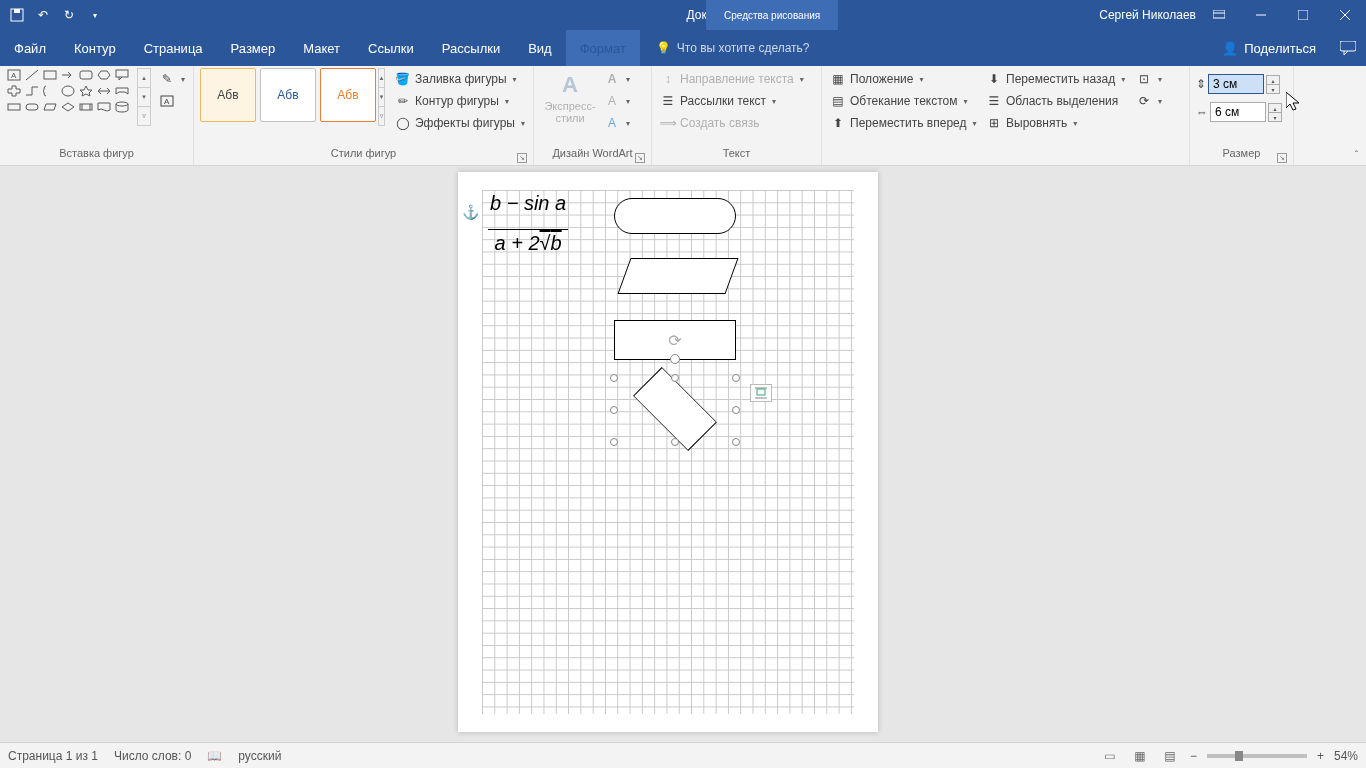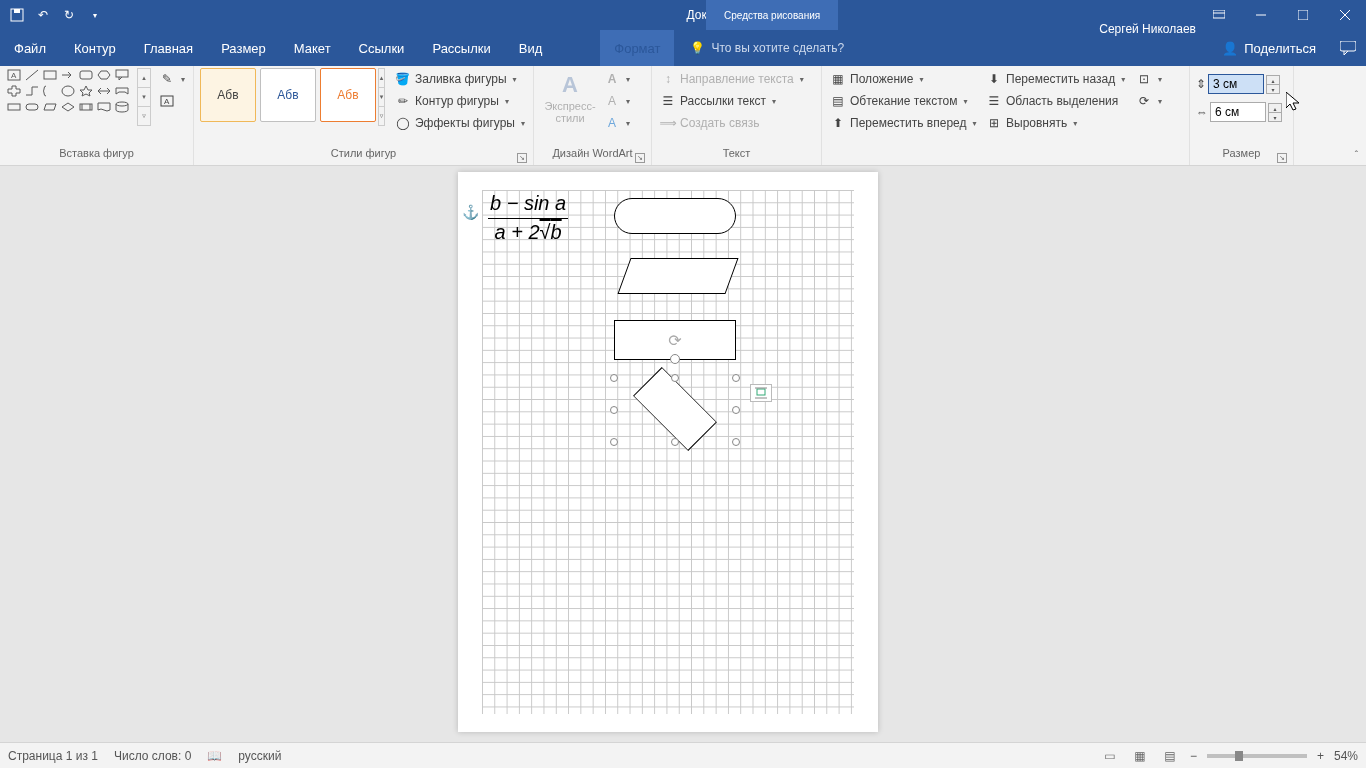--- a/index.html
+++ b/index.html
@@ -4,31 +4,31 @@
 <style>
 * { margin:0; padding:0; box-sizing:border-box; font-family:"Segoe UI",Arial,sans-serif; }
 body { width:1366px; height:768px; overflow:hidden; background:#e6e6e6; font-size:12px; color:#444; }
 
 
 .titlebar { height:30px; background:#2b579a; display:flex; align-items:center; color:#fff; }
 .qat { display:flex; align-items:center; padding-left:6px; gap:4px; }
 .qat-btn { width:22px; height:22px; display:flex; align-items:center; justify-content:center; color:#fff; font-size:12px; }
 .title-center { flex:1; text-align:center; font-size:12px; }
 .title-context { position:absolute; left:706px; top:0; height:30px; background:#3e6db5; padding:0 18px; display:flex; align-items:center; color:#fff; font-size:10px; }
-.title-user { position:absolute; right:170px; top:14px; height:30px; display:flex; align-items:center; color:#fff; font-size:12px; }
+.title-user { position:absolute; right:170px; top:0; height:30px; display:flex; align-items:center; color:#fff; font-size:12px; }
 .win-controls { position:absolute; right:0; top:0; display:flex; }
 .win-btn { width:42px; height:30px; display:flex; align-items:center; justify-content:center; color:#fff; font-size:11px; }
 .win-btn svg { stroke:#fff; }
 
 
 .tabstrip { height:36px; background:#2b579a; display:flex; align-items:stretch; }
 .tab { padding:0 14px; display:flex; align-items:center; color:#fff; font-size:13px; cursor:pointer; }
 .tab.file { background:#2b579a; }
 .tab.active { background:#f3f3f3; color:#2b579a; }
-.tab.context { background:#3e6db5;margin-left:44px; }
+.tab.context { background:#3e6db5; }
 .tellme { flex:1; display:flex; align-items:center; padding-left:16px; color:#cdd9ec; font-size:12px; gap:6px; }
 .share { display:flex; align-items:center; padding:0 14px; color:#fff; font-size:13px; gap:6px; }
 .commentpane { width:36px; display:flex; align-items:center; justify-content:center; color:#fff; }
 
 
 .ribbon { height:100px; background:#f3f3f3; border-bottom:1px solid #d4d4d4; display:flex; position:relative; }
 .group { border-right:1px solid #e1e1e1; display:flex; flex-direction:column; padding:2px 6px 0 6px; }
 .group-body { flex:1; display:flex; align-items:flex-start; }
 .group-label { height:18px; font-size:11px; color:#666; text-align:center; position:relative; }
 .group-label .dlg { position:absolute; right:0; bottom:2px; width:10px; height:10px; border:1px solid #999; font-size:7px; display:flex; align-items:center; justify-content:center; color:#666; }
@@ -64,21 +64,21 @@
 
 
 .docarea { position:absolute; top:166px; left:0; right:0; bottom:26px; background:#e6e6e6; overflow:hidden; }
 .page { position:absolute; left:458px; top:6px; width:420px; height:560px; background:#fff; box-shadow:0 0 6px rgba(0,0,0,.2); }
 .grid-bg { position:absolute; left:24px; top:18px; right:24px; bottom:18px;
   background-image:linear-gradient(#c8c8c8 1px,transparent 1px),linear-gradient(90deg,#c8c8c8 1px,transparent 1px);
   background-size:12.3px 12.3px; }
 .anchor { position:absolute; left:4px; top:32px; color:#7a7a7a; font-size:14px; }
 
 .formula { position:absolute; left:30px; top:20px; font-family:"Cambria Math","Times New Roman",serif; font-style:italic; font-size:20px; color:#000; text-align:center; }
-.formula .num { border-bottom:1.5px solid #000; padding:0 2px 3px 2px; }
+.formula .num { border-bottom:1.5px solid #000; padding:0 2px 14px 2px; }
 .formula .den { padding-top:2px; }
 
 .shape-on-page { position:absolute; background:#fff; border:1.5px solid #000; }
 .terminator { border-radius:18px; }
 .parallelogram { transform:skewX(-20deg); }
 .rot-handle { position:absolute; left:50%; top:50%; transform:translate(-50%,-50%); color:#aaa; font-size:16px; }
 
 .diamond-wrap { position:absolute; }
 .diamond { width:100%; height:100%; background:#fff; border:1.5px solid #000; transform:rotate(45deg) scaleY(0.52); transform-origin:center; }
 .sel-handle { position:absolute; width:8px; height:8px; background:#fff; border:1px solid #888; border-radius:50%; }
@@ -137,21 +137,21 @@
       <svg width="10" height="10">
         <line x1="0" y1="0" x2="10" y2="10" stroke="#fff"></line>
         <line x1="10" y1="0" x2="0" y2="10" stroke="#fff"></line>
       </svg>
     </div>
 </div>
 
 <div class="tabstrip">
   <div class="tab file">Файл</div>
   <div class="tab">Контур</div>
-  <div class="tab">Главная</div>
+  <div class="tab">Страница</div>
   <div class="tab">Размер</div>
   <div class="tab">Макет</div>
   <div class="tab">Ссылки</div>
   <div class="tab">Рассылки</div>
   <div class="tab">Вид</div>
   <div class="tab context active">Формат</div>
   <div class="tellme">
     <span>💡</span>
     <span>Что вы хотите сделать?</span>
   </div>

